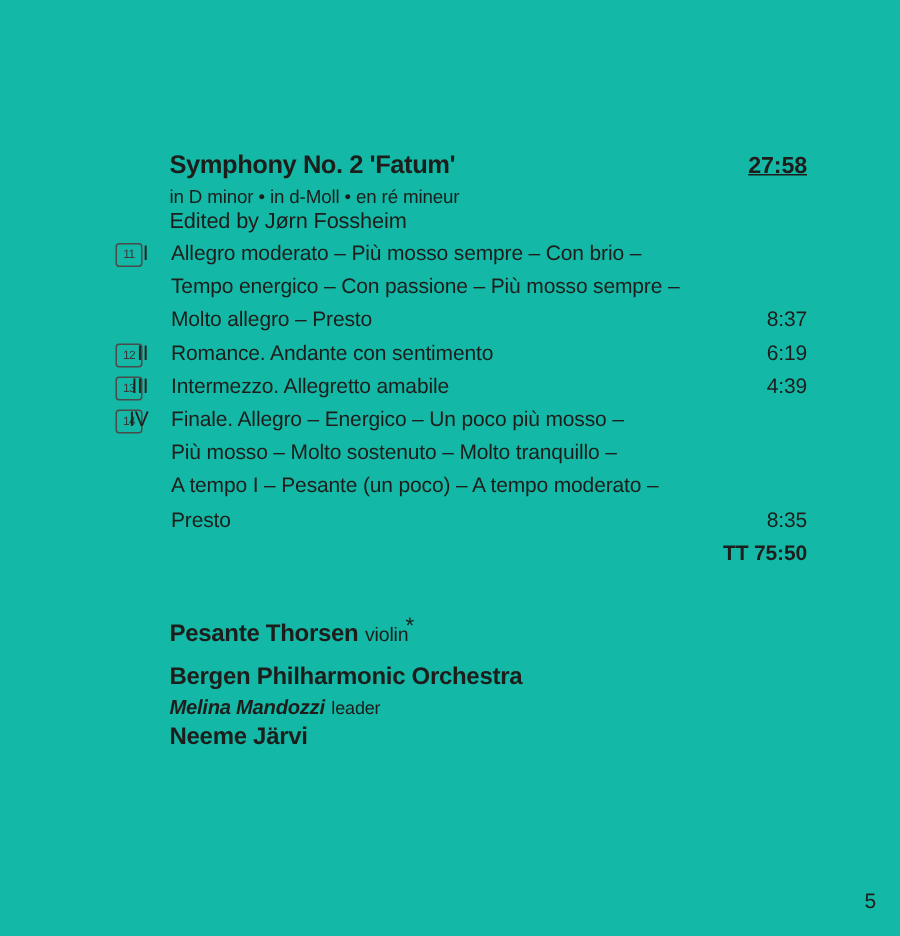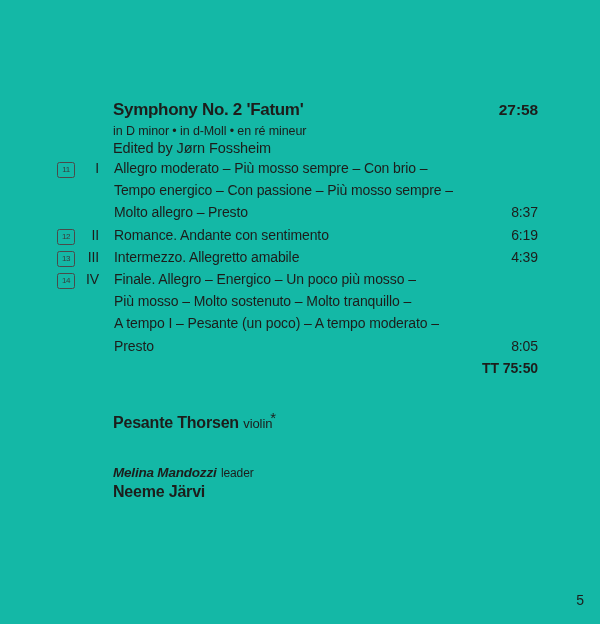--- a/index.html
+++ b/index.html
@@ -24,20 +24,21 @@
   }
   .work-title {
     font-size: 17px;
     font-weight: 700;
     line-height: 18px;
     letter-spacing: -0.3px;
   }
   .work-duration {
     font-size: 15.5px;
     font-weight: 700;
+    text-decoration: underline;
   }
   .subtitle {
     position: absolute;
     left: 113px; top: 123px;
     font-size: 12.5px;
     line-height: 16px;
   }
   .edited {
     position: absolute;
     left: 113px; top: 139px;
@@ -58,20 +59,21 @@
   }
   .track-no-box {
     margin-top: 5px;
     width: 18px;
     height: 16px;
     border: 1.4px solid #4a4a4a;
     border-radius: 2.5px;
     display: flex;
     align-items: center;
     justify-content: center;
+    margin-left: 20px;
   }
   .track-no-box span {
     font-size: 8px;
     line-height: 8px;
     color: #3a3a3a;
     letter-spacing: -0.4px;
   }
   .movement {
     text-align: right;
   }
@@ -191,35 +193,38 @@
       <span class="track-no-box">
           <span>14</span>
         </span>
       <span class="movement">IV</span>
       <span></span>
       <span class="track-text">
         <span class="track-title-text">Finale. Allegro – Energico – Un poco più mosso –
 Più mosso – Molto sostenuto – Molto tranquillo –
 A tempo I – Pesante (un poco) – A tempo moderato –
 Presto</span>
-        <span class="track-time">8:05</span>
+        <span class="track-time">8:35</span>
       </span>
     </div>
 
     <div class="tt-row">TT 75:50</div>
 
   </div>
 
   <div class="performers">
 
     <div class="perf perf-1">
       <span class="perf-name">Pesante Thorsen</span>
       <span class="perf-role">violin</span><sup class="perf-star">*</sup>
     </div>
 
+    <div class="perf perf-2">
+      <span class="perf-name">Bergen Philharmonic Orchestra</span>
+    </div>
 
     <div class="perf perf-3 perf-sub">
       <span class="perf-name">Melina Mandozzi</span>
       <span class="perf-role">leader</span>
     </div>
 
     <div class="perf perf-4">
       <span class="perf-name">Neeme Järvi</span>
     </div>
 

